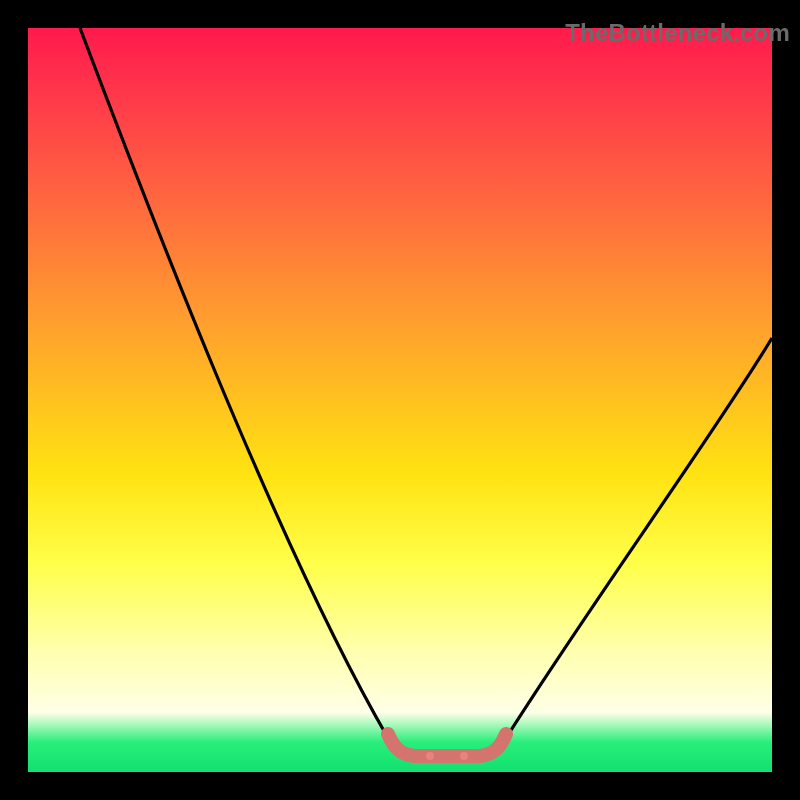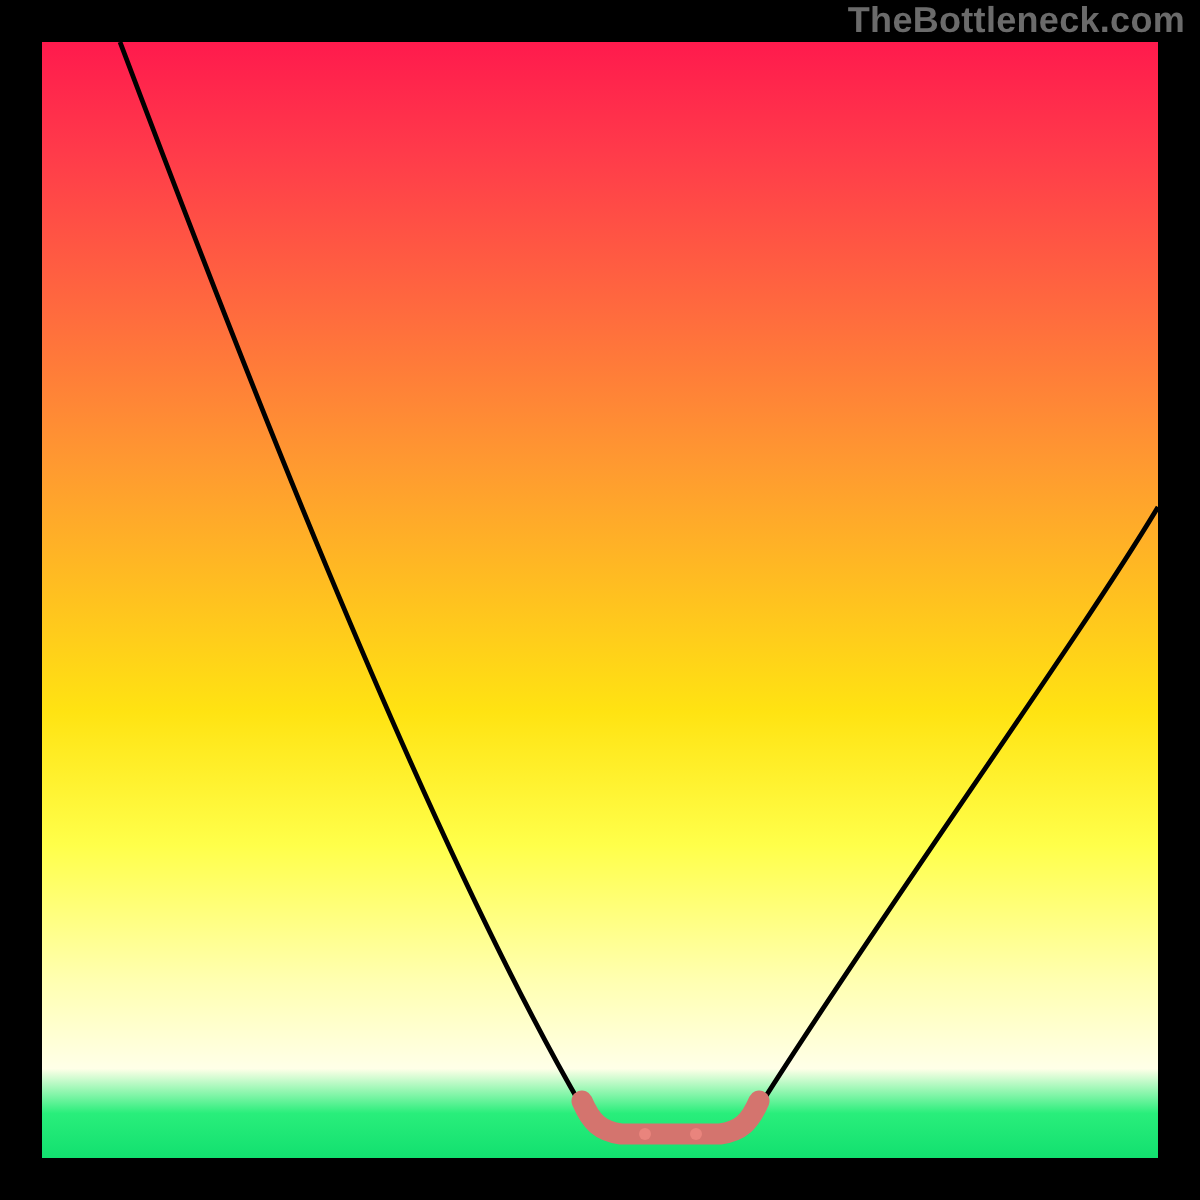--- a/index.html
+++ b/index.html
@@ -13,21 +13,21 @@
       #ff9a30 38%,
       #ffc21f 50%,
       #ffe312 60%,
       #ffff4a 72%,
       #ffffb0 84%,
       #ffffe8 92%,
       #29ee7b 96%,
       #12e06f 100%);
   }
   .curve,.bump{position:absolute;left:0;top:0;}
-  .watermark{position:absolute;top:0;right:10px;
+  .watermark{position:absolute;top:19px;right:10px;
     font:700 24px Arial,Helvetica,sans-serif;color:#6b6b6b;letter-spacing:.2px;text-align:center;}
 </style>
 </head>
 <body>
 
 <div class="frame">
   <div class="plot">
     <div class="grad"></div>
 
     <svg class="curve" width="744" height="744" viewBox="0 0 744 744">

